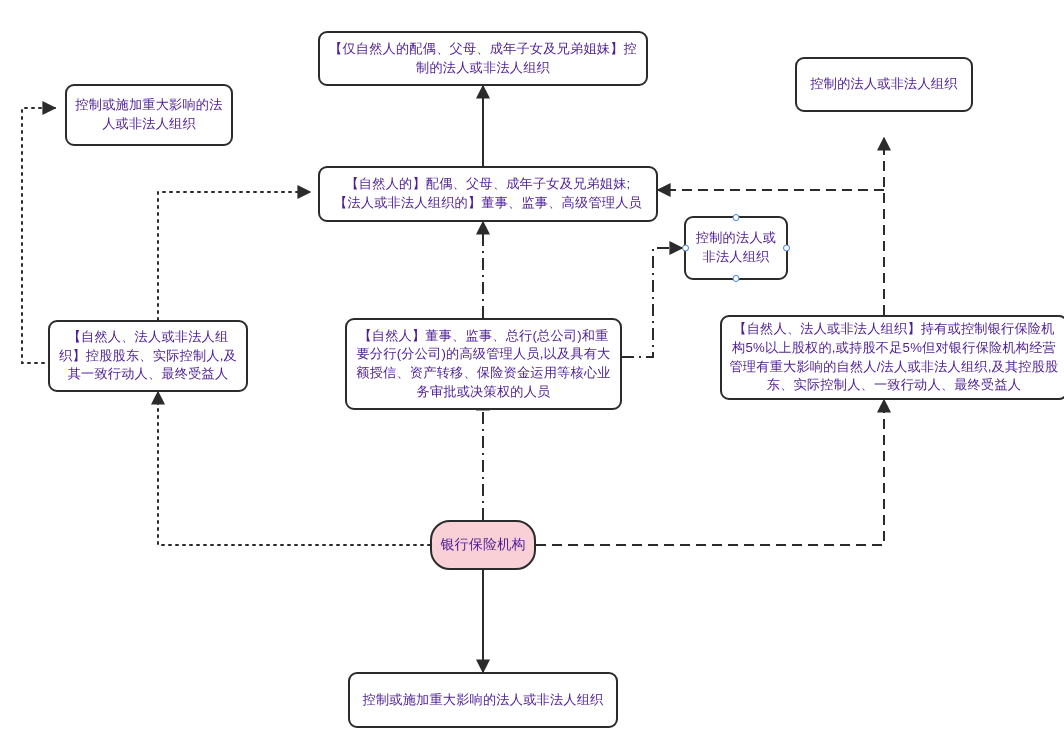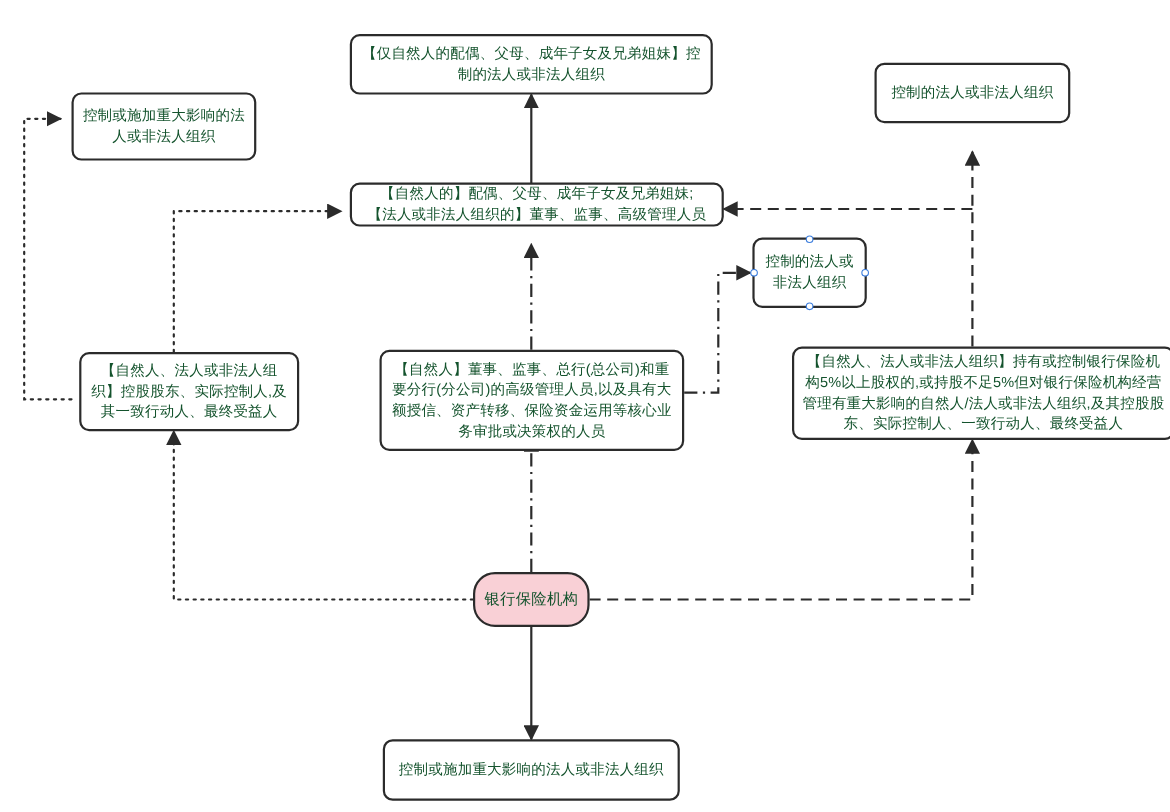--- a/index.html
+++ b/index.html
@@ -1,20 +1,20 @@
 <!DOCTYPE html>
 <html><head>
 <meta charset="utf-8">
 <style>
   html,body{margin:0;padding:0;background:#ffffff;}
   body{font-family:"Liberation Sans","DejaVu Sans",sans-serif;}
   #stage{position:relative;width:1064px;height:738px;background:#ffffff;overflow:hidden;}
   svg.edges{position:absolute;left:0;top:0;width:1064px;height:738px;pointer-events:none;}
   .node{position:absolute;box-sizing:border-box;display:flex;align-items:center;justify-content:center;
-        text-align:center;color:#14532d;background:#ffffff;border:2px solid #2b2b2b;border-radius:9px;
+        text-align:center;color:#4c1d95;background:#ffffff;border:2px solid #2b2b2b;border-radius:9px;
         font-size:13.2px;line-height:1.42;letter-spacing:.2px;}
   .node .txt{padding:0 7px;white-space:pre-line;}
   .node.pink{background:#f9d0d6;border-color:#2b2b2b;border-radius:20px;font-size:14px;text-align:right;}
   .node.selected{border-color:#2b2b2b;}
   .handle{position:absolute;width:7px;height:7px;border-radius:50%;background:#ffffff;
           border:1.4px solid #3b7ddd;box-sizing:border-box;}
   .h-t{left:50%;top:-4px;transform:translateX(-50%);}
   .h-b{left:50%;bottom:-4px;transform:translateX(-50%);}
   .h-l{top:50%;left:-4px;transform:translateY(-50%);}
   .h-r{top:50%;right:-4px;transform:translateY(-50%);}
@@ -59,34 +59,34 @@
   </div>
 
   <div class="node" style="left:65px;top:84px;width:168px;height:62px;">
     <span class="txt">控制或施加重大影响的法人或非法人组织</span>
   </div>
 
   <div class="node" style="left:795px;top:57px;width:178px;height:55px;">
     <span class="txt">控制的法人或非法人组织</span>
   </div>
 
-  <div class="node" style="left:318px;top:166px;width:340px;height:40px;">
+  <div class="node" style="left:318px;top:166px;width:340px;height:56px;">
     <span class="txt">【自然人的】配偶、父母、成年子女及兄弟姐妹;
 【法人或非法人组织的】董事、监事、高级管理人员</span>
   </div>
 
   <div class="node selected" style="left:684px;top:216px;width:104px;height:64px;">
     <span class="txt">控制的法人或非法人组织</span>
     <span class="handle h-t"></span>
     <span class="handle h-b"></span>
     <span class="handle h-l"></span>
     <span class="handle h-r"></span>
   </div>
 
-  <div class="node" style="left:72px;top:320px;width:200px;height:72px;">
+  <div class="node" style="left:48px;top:320px;width:200px;height:72px;">
     <span class="txt">【自然人、法人或非法人组织】控股股东、实际控制人,及其一致行动人、最终受益人</span>
   </div>
 
   <div class="node" style="left:345px;top:318px;width:277px;height:92px;">
     <span class="txt">【自然人】董事、监事、总行(总公司)和重要分行(分公司)的高级管理人员,以及具有大额授信、资产转移、保险资金运用等核心业务审批或决策权的人员</span>
   </div>
 
   <div class="node" style="left:720px;top:315px;width:348px;height:85px;">
     <span class="txt">【自然人、法人或非法人组织】持有或控制银行保险机构5%以上股权的,或持股不足5%但对银行保险机构经营管理有重大影响的自然人/法人或非法人组织,及其控股股东、实际控制人、一致行动人、最终受益人</span>
   </div>

